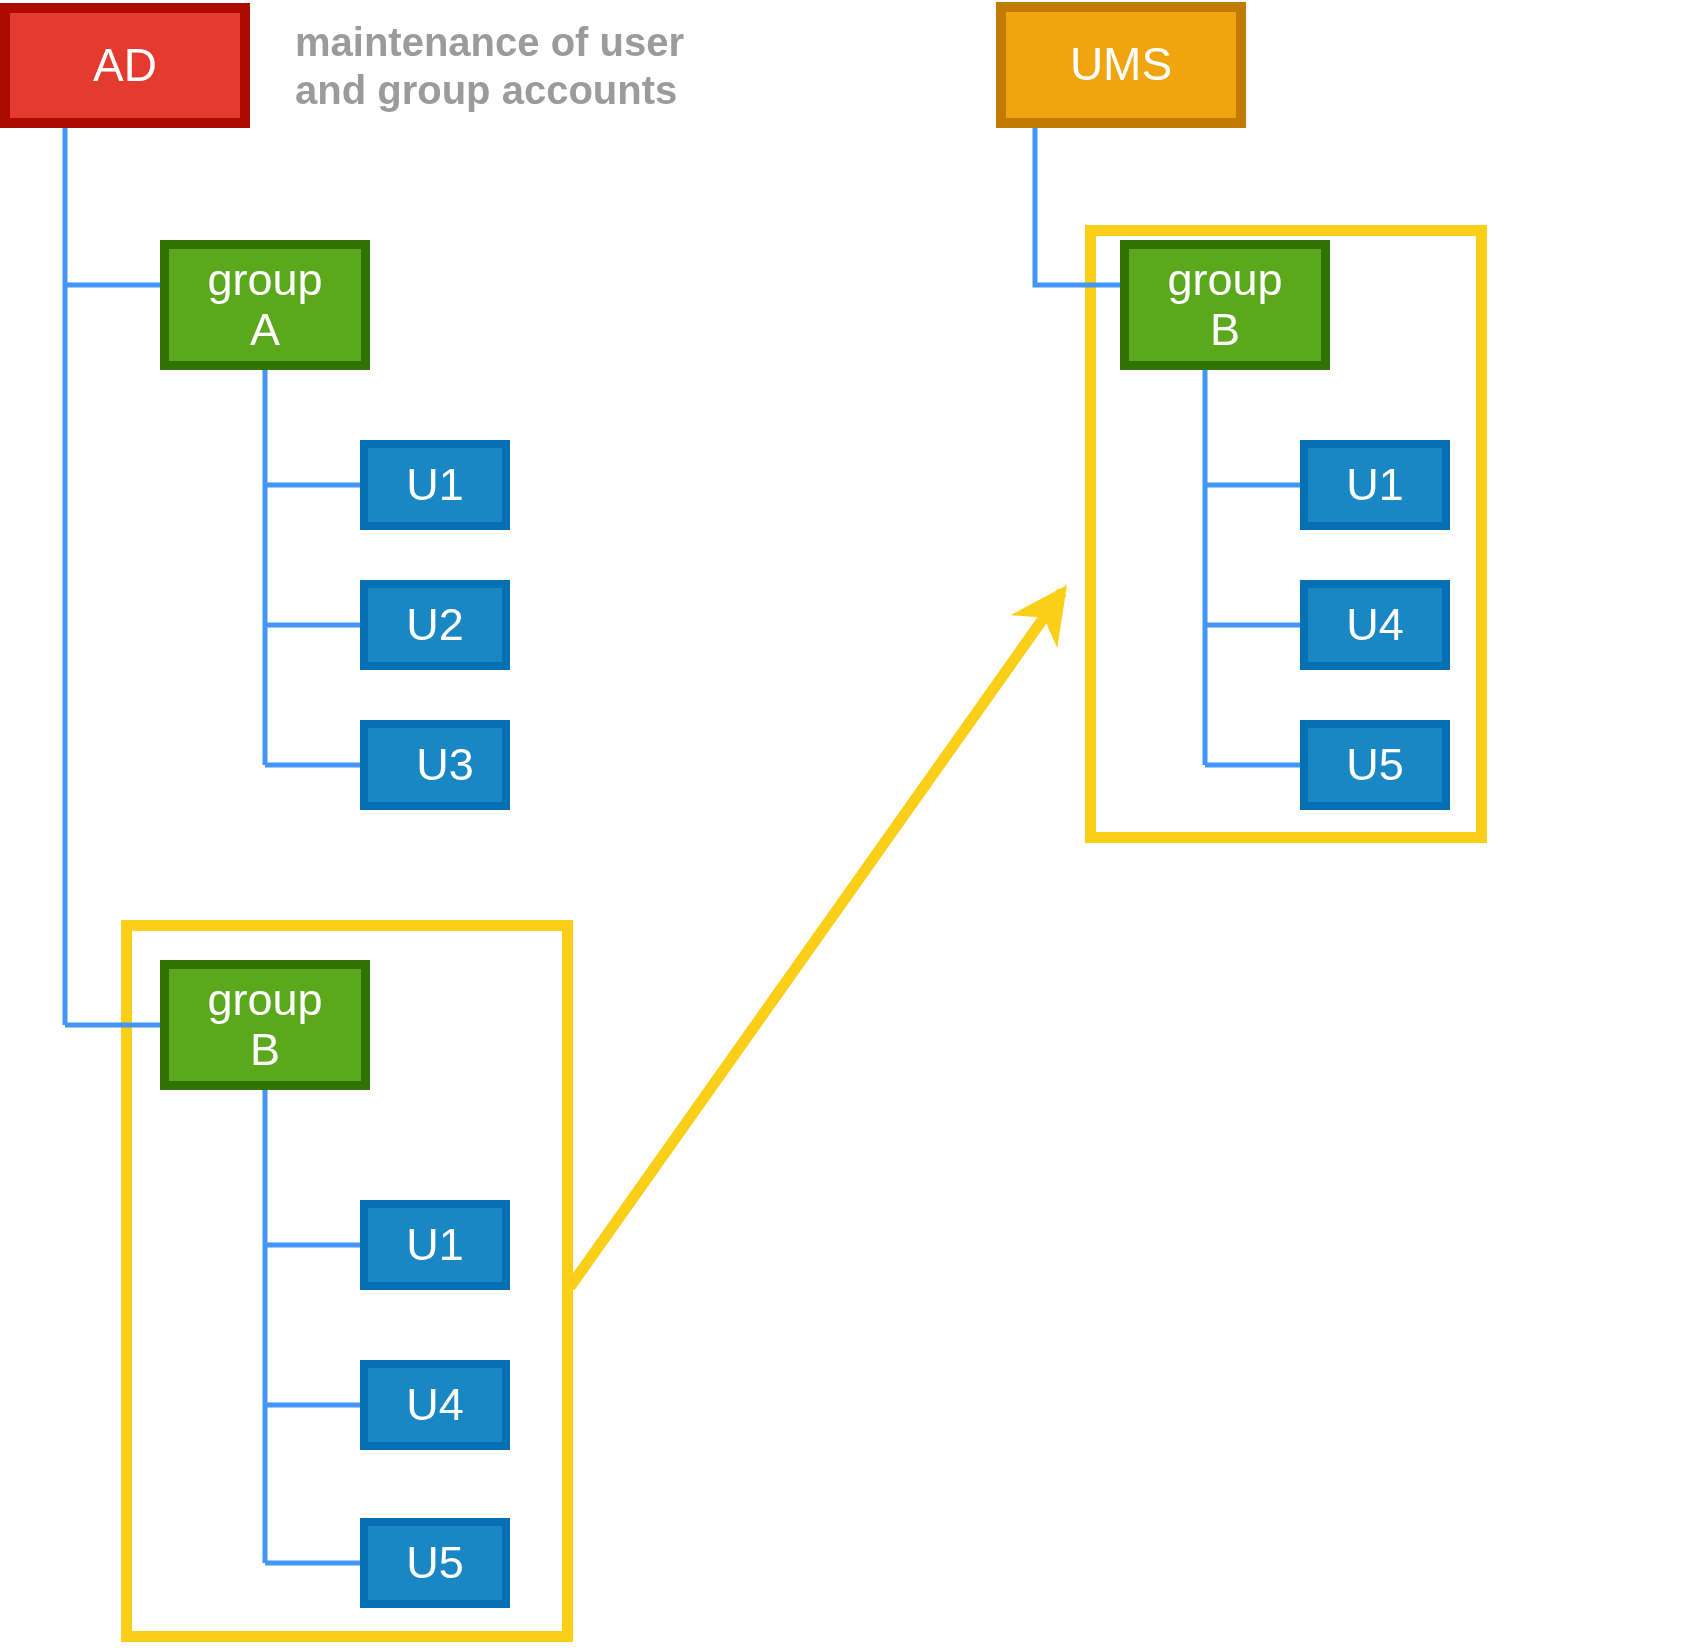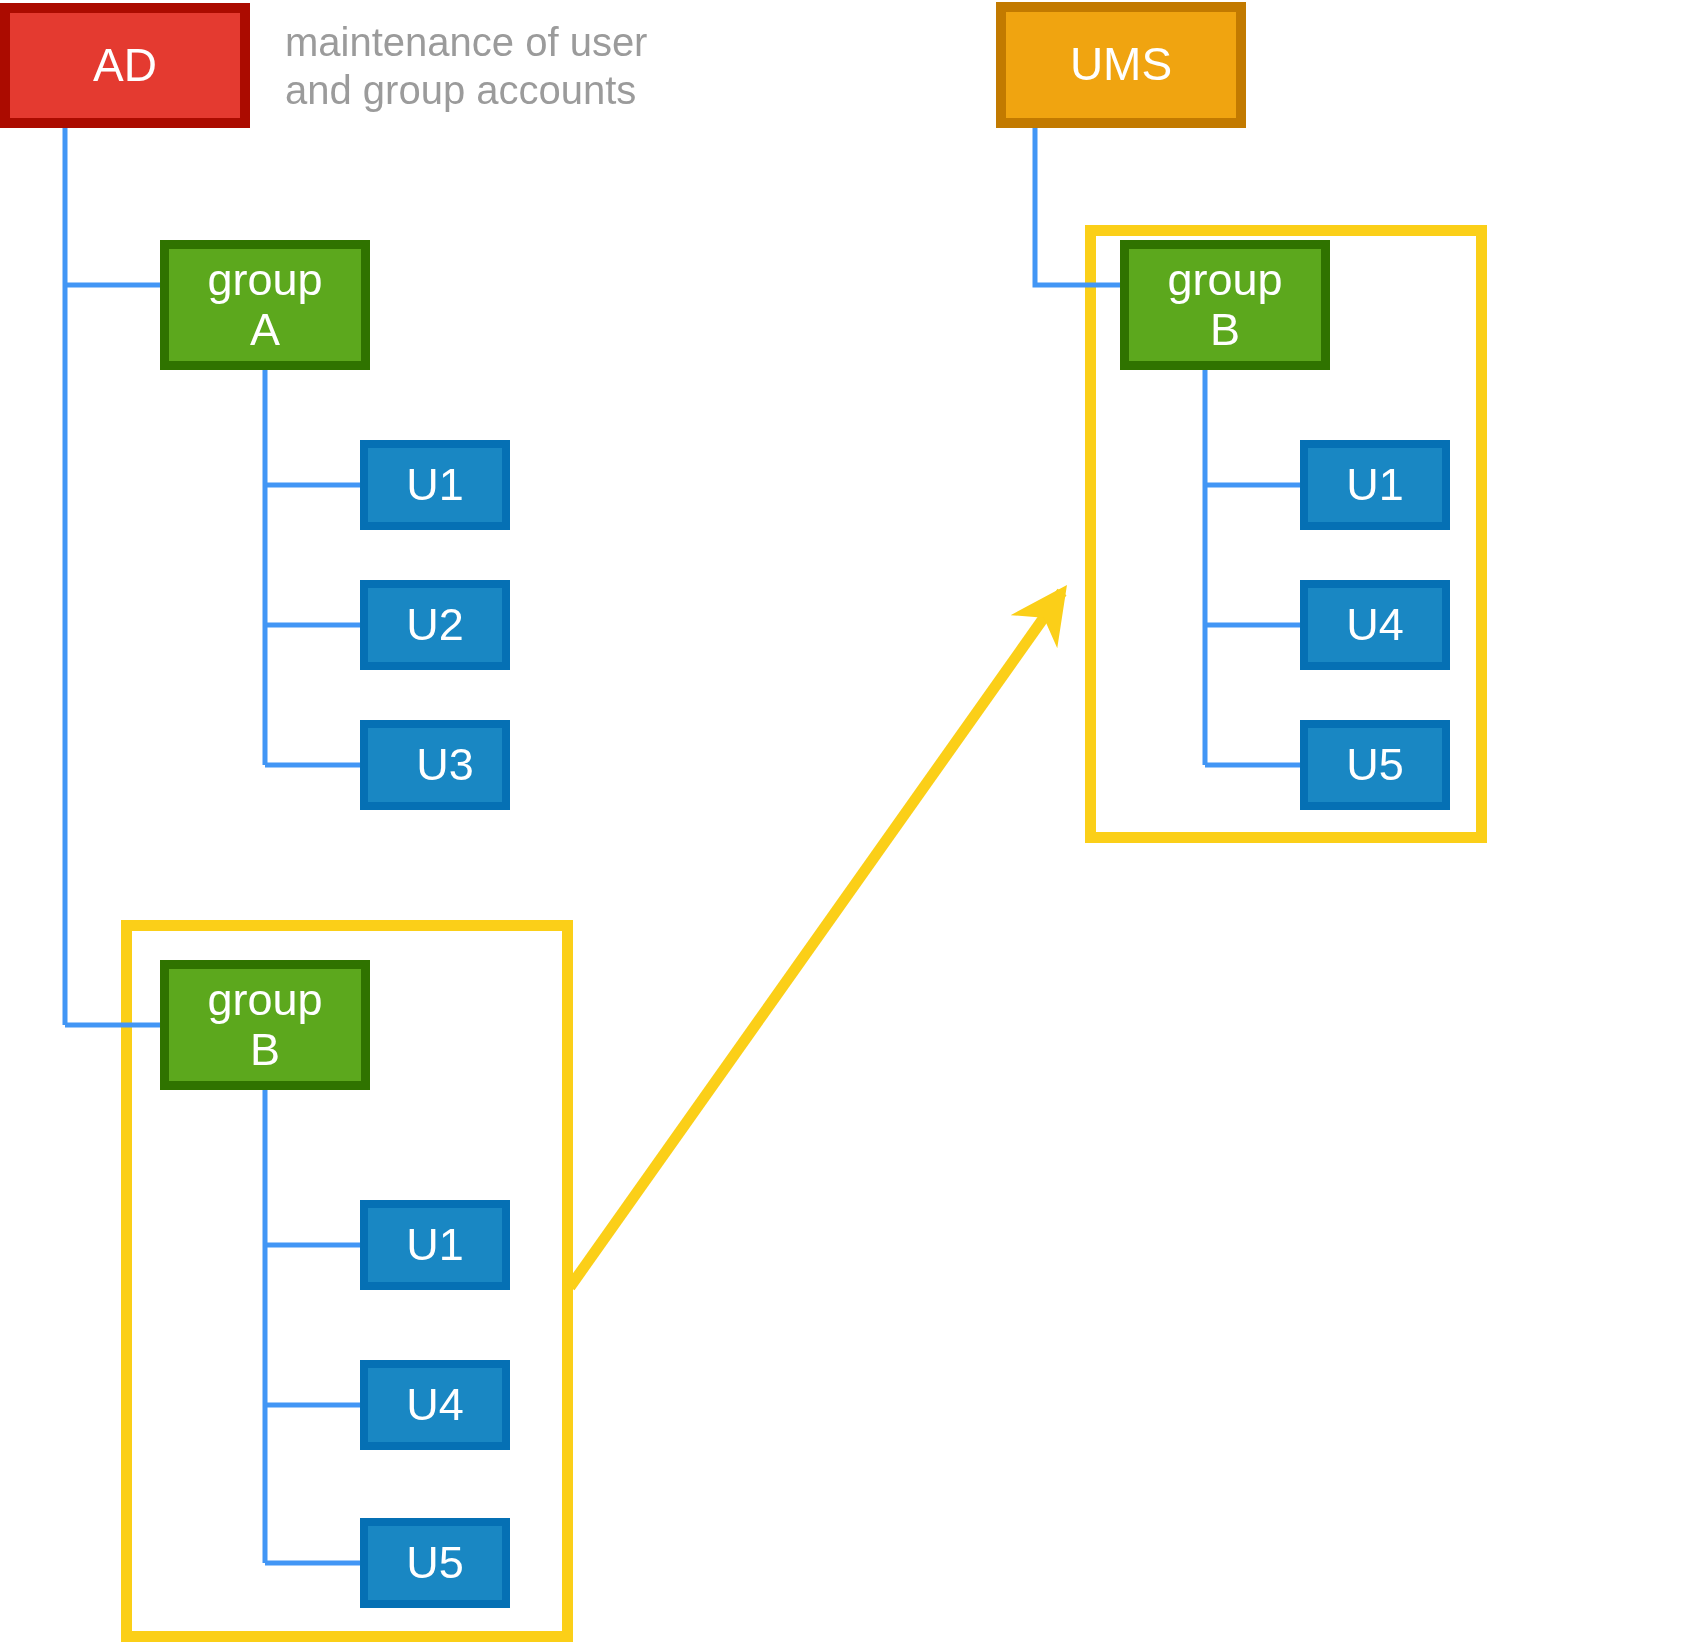--- a/index.html
+++ b/index.html
@@ -102,21 +102,21 @@
   
   .caption {
     position: absolute;
     top: 18px;
     color: #9b9b9b;
     font-size: 40px;
     line-height: 48px;
     white-space: nowrap;
     z-index: 3;
   }
-  .caption.ad  { left: 285px; }
+  .caption.ad  { left: 295px; font-weight: bold; }
   .caption.ums { left: 1247px; }
 </style>
 </head>
 <body>
 
 <div class="canvas">
 
   <div class="ycontainer left"></div>
   <div class="ycontainer right"></div>
 

